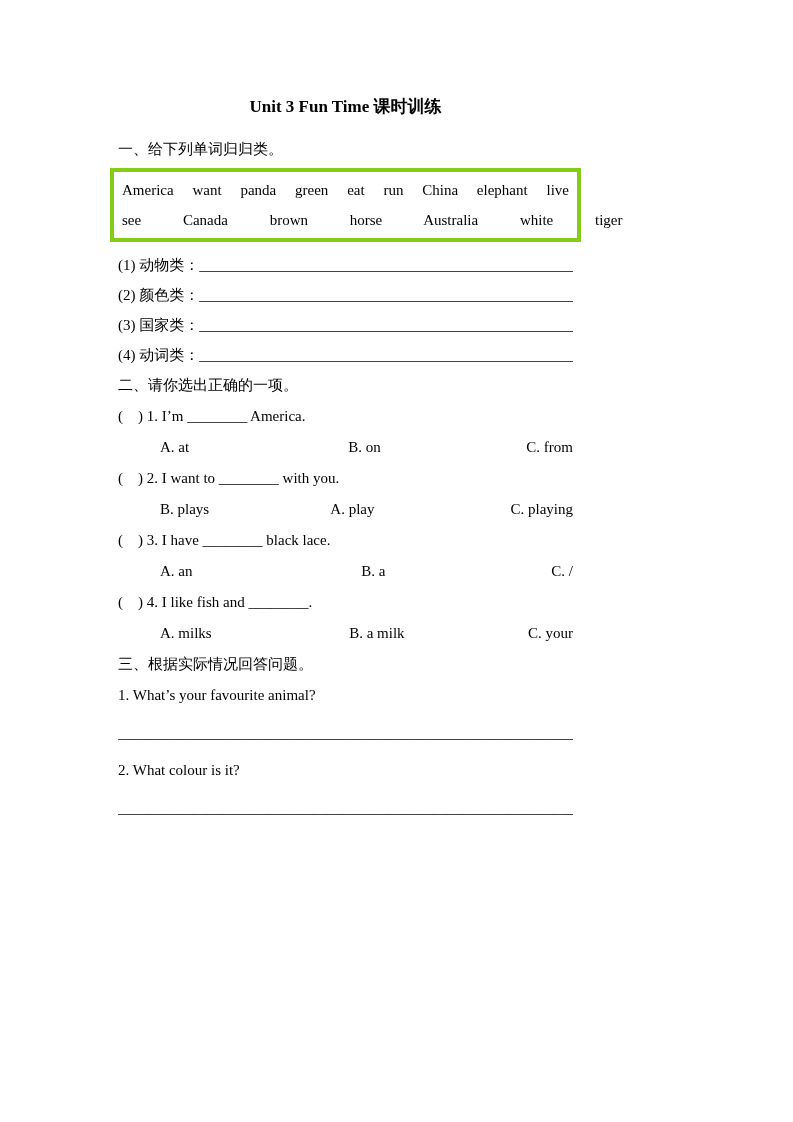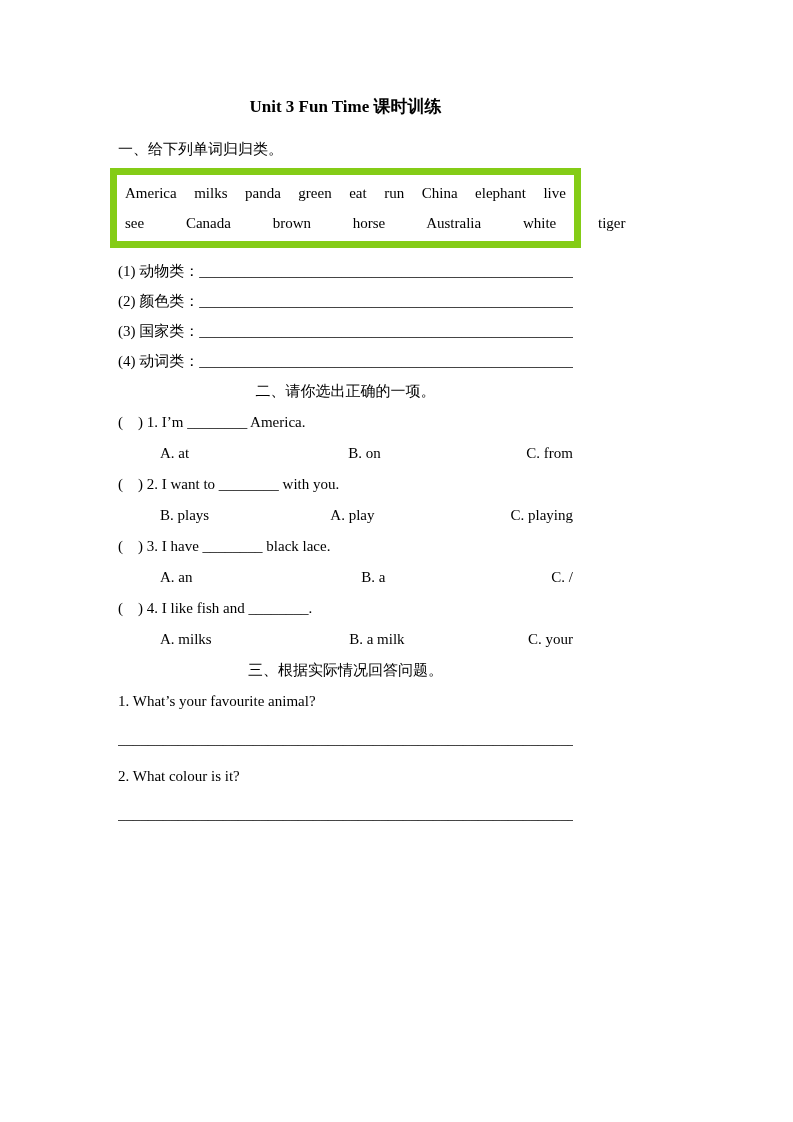--- a/index.html
+++ b/index.html
@@ -22,40 +22,40 @@
     font-size: 17px;
     font-weight: bold;
     text-align: center;
     line-height: 22px;
     margin-bottom: 16px;
   }
   .heading {
     line-height: 30px;
   }
   .word-box {
-    border: 7px solid #84cc16;
+    border: 4px solid #84cc16;
     margin: 4px -8px 8px -8px;
     padding: 3px 8px;
   }
   .word-line { line-height: 30px; white-space: nowrap; }
   .word-line-1 { display: flex; justify-content: space-between; }
   .word-line-2 span { margin-right: 38px; }
   .word-line-2 span:last-child { margin-right: 14px; }
   .fill-line {
     display: flex;
     line-height: 30px;
     white-space: nowrap;
   }
   .fill-blank {
     flex: 1;
     overflow: hidden;
     white-space: nowrap;
     letter-spacing: 0;
   }
-  .s2-heading { line-height: 31px; text-align: center; }
+  .s2-heading { line-height: 31px; }
   .mc-text { line-height: 31px; white-space: nowrap; }
   .mc-options {
     display: flex;
     line-height: 31px;
     padding-left: 42px;
     white-space: nowrap;
     gap: 40px;
   }
   .opt-a { width: 215px; }
   .opt-b { width: 200px; }
@@ -72,21 +72,21 @@
 
 <div class="page">
 
   <div class="title">Unit 3 Fun Time 课时训练</div>
 
   <div class="heading">一、给下列单词归归类。</div>
 
   <div class="word-box">
     <div class="word-line word-line-1">
       <span>America</span>
-      <span>milks</span>
+      <span>want</span>
       <span>panda</span>
       <span>green</span>
       <span>eat</span>
       <span>run</span>
       <span>China</span>
       <span>elephant</span>
       <span>live</span>
     </div>
     <div class="word-line word-line-2">
       <span>see</span>

